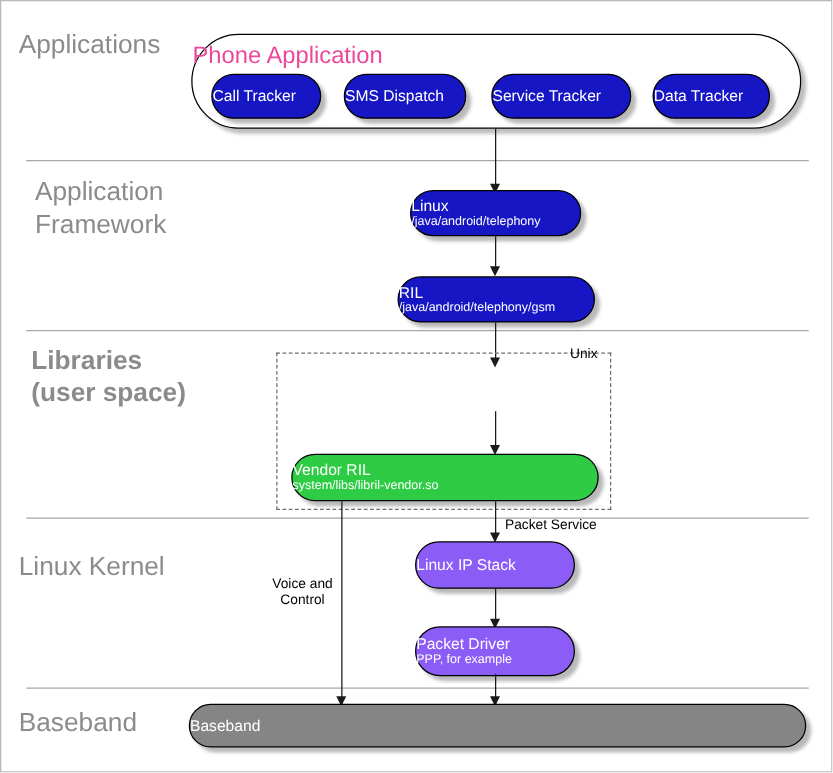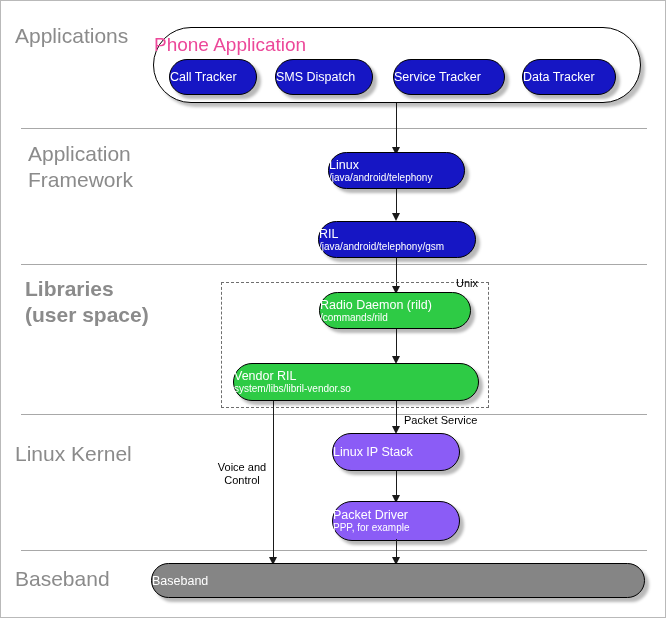--- a/index.html
+++ b/index.html
@@ -183,24 +183,20 @@
     <div class="t1">RIL</div>
     <div class="t2">/java/android/telephony/gsm</div>
   </div>
 
   <div class="conn" style="left:395px; top:257px; height:31px;"></div>
   <div class="arrowhead" style="left:391px; top:285px;"></div>
 
   <div class="dashed-group" style="left:220px; top:281px; width:268px; height:126px;"></div>
   <div class="dashed-group-label" style="left:455px; top:266px;margin-top:10px;">Unix</div>
 
-  <div class="node green" style="left:318px; top:291px; width:152px; height:37px;">
-    <div class="t1">Radio Daemon (rild)</div>
-    <div class="t2">/commands/rild</div>
-  </div>
 
   <div class="conn" style="left:395px; top:328px; height:30px;"></div>
   <div class="arrowhead" style="left:391px; top:355px;"></div>
 
   <div class="node green" style="left:232px; top:362px; width:246px; height:38px;">
     <div class="t1">Vendor RIL</div>
     <div class="t2">system/libs/libril-vendor.so</div>
   </div>
 
   <div class="conn" style="left:395px; top:400px; height:28px;"></div>

